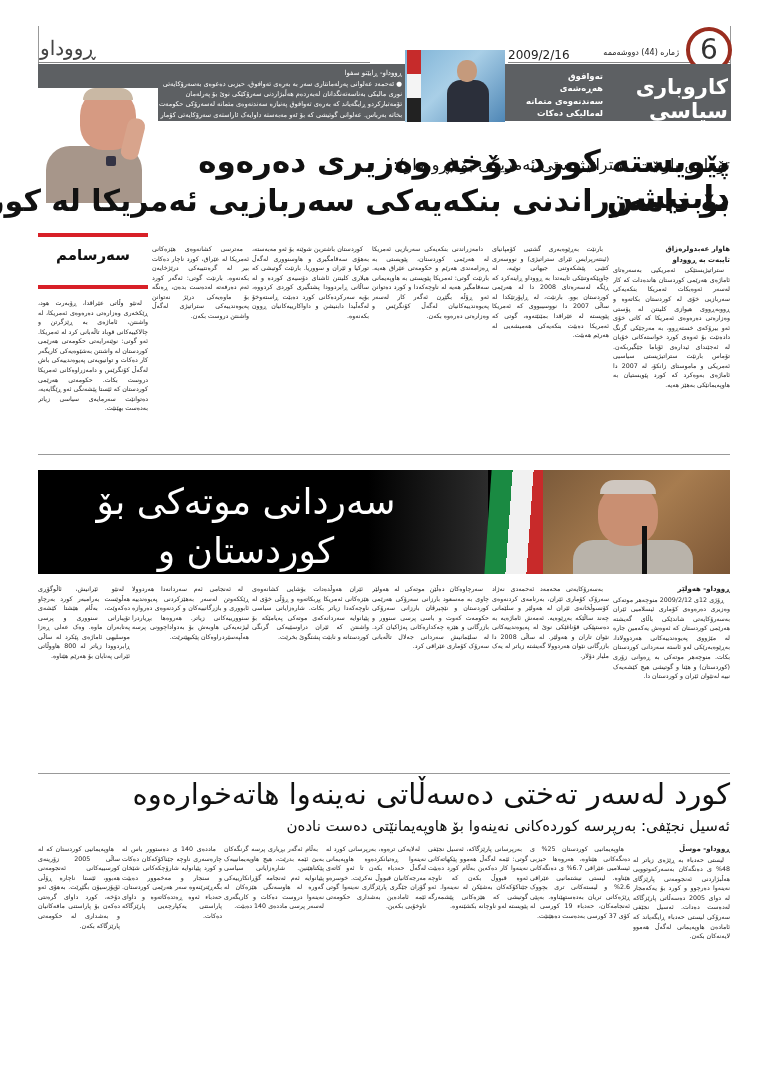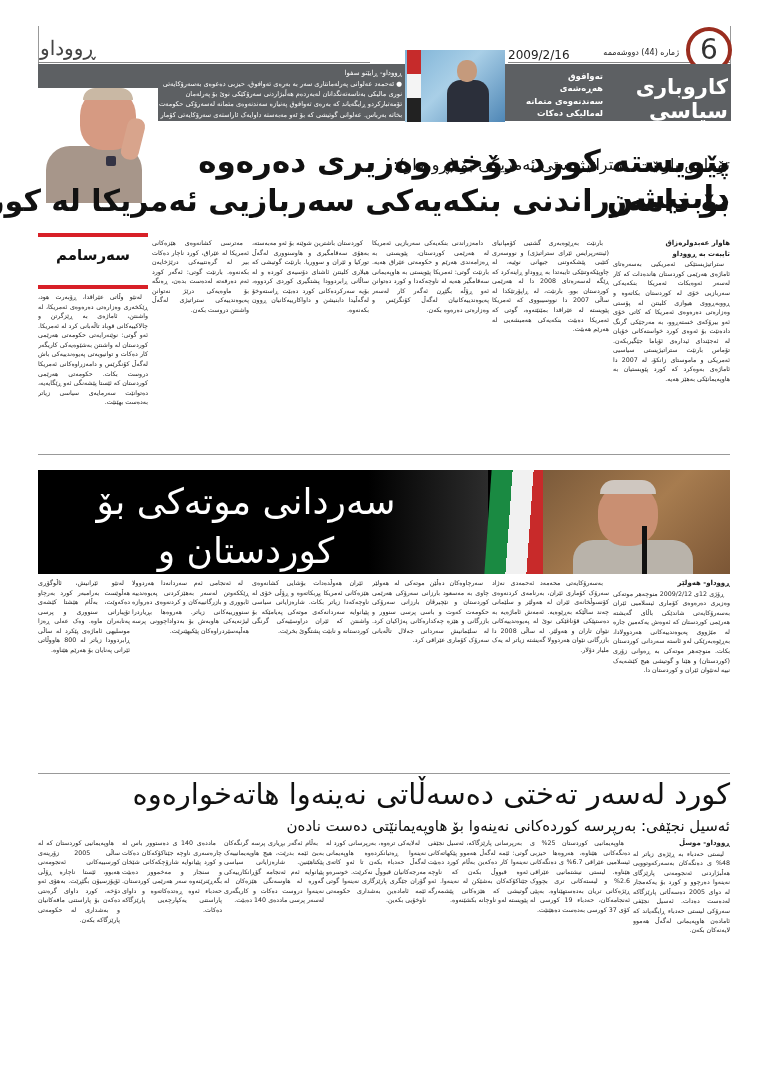--- a/index.html
+++ b/index.html
@@ -38,21 +38,21 @@
   #photo-barnett .hand { position: absolute; left: 86px; top: 30px; width: 18px; height: 42px; border-radius: 8px; background: #d8a48c; transform: rotate(14deg); }
   #photo-barnett .watch { position: absolute; left: 68px; top: 68px; width: 10px; height: 10px; border-radius: 2px; background: #334; }
 
   #kicker-1 { position: absolute; left: 160px; top: 123px; width: 570px; font-size: 16px; color: #111; margin-top: 32px; }
   #headline-1a { position: absolute; left: 160px; top: 143px; width: 570px; font-size: 31px; font-weight: bold; letter-spacing: -0.5px; }
   #headline-1b { position: absolute; left: 38px; top: 183px; width: 692px; font-size: 30px; font-weight: bold; letter-spacing: -0.5px; white-space: nowrap; }
   #red-rule-1 { position: absolute; left: 38px; top: 233px; width: 110px; height: 4px; background: #d82027; }
   #column-title { position: absolute; left: 38px; top: 244px; width: 110px; text-align: center; font-size: 15px; font-weight: bold; line-height: 1.5; }
   #red-rule-2 { position: absolute; left: 38px; top: 285px; width: 110px; height: 4px; background: #d82027; }
 
-  .body { position: absolute; font-size: 6.3px; line-height: 1.52; color: #222; text-align: justify; direction: rtl; overflow: hidden; }
+  .body { position: absolute; font-size: 6.3px; line-height: 1.52; color: #222; text-align: justify; direction: rtl; overflow: hidden; margin-top: 6px; }
   .body p { text-indent: 6px; margin-bottom: 2px; }
   .byline-strong { font-weight: bold; font-size: 7px; }
 
   #a1-col-1 { left: 613px; top: 238px; width: 117px; height: 190px; }
   #a1-col-2 { left: 492px; top: 238px; width: 117px; height: 190px; }
   #a1-col-3 { left: 372px; top: 238px; width: 117px; height: 190px; }
   #a1-col-4 { left: 252px; top: 238px; width: 117px; height: 190px; }
   #a1-col-5 { left: 152px; top: 238px; width: 97px; height: 190px; }
   #col-body { left: 38px; top: 292px; width: 110px; height: 140px; }
 

